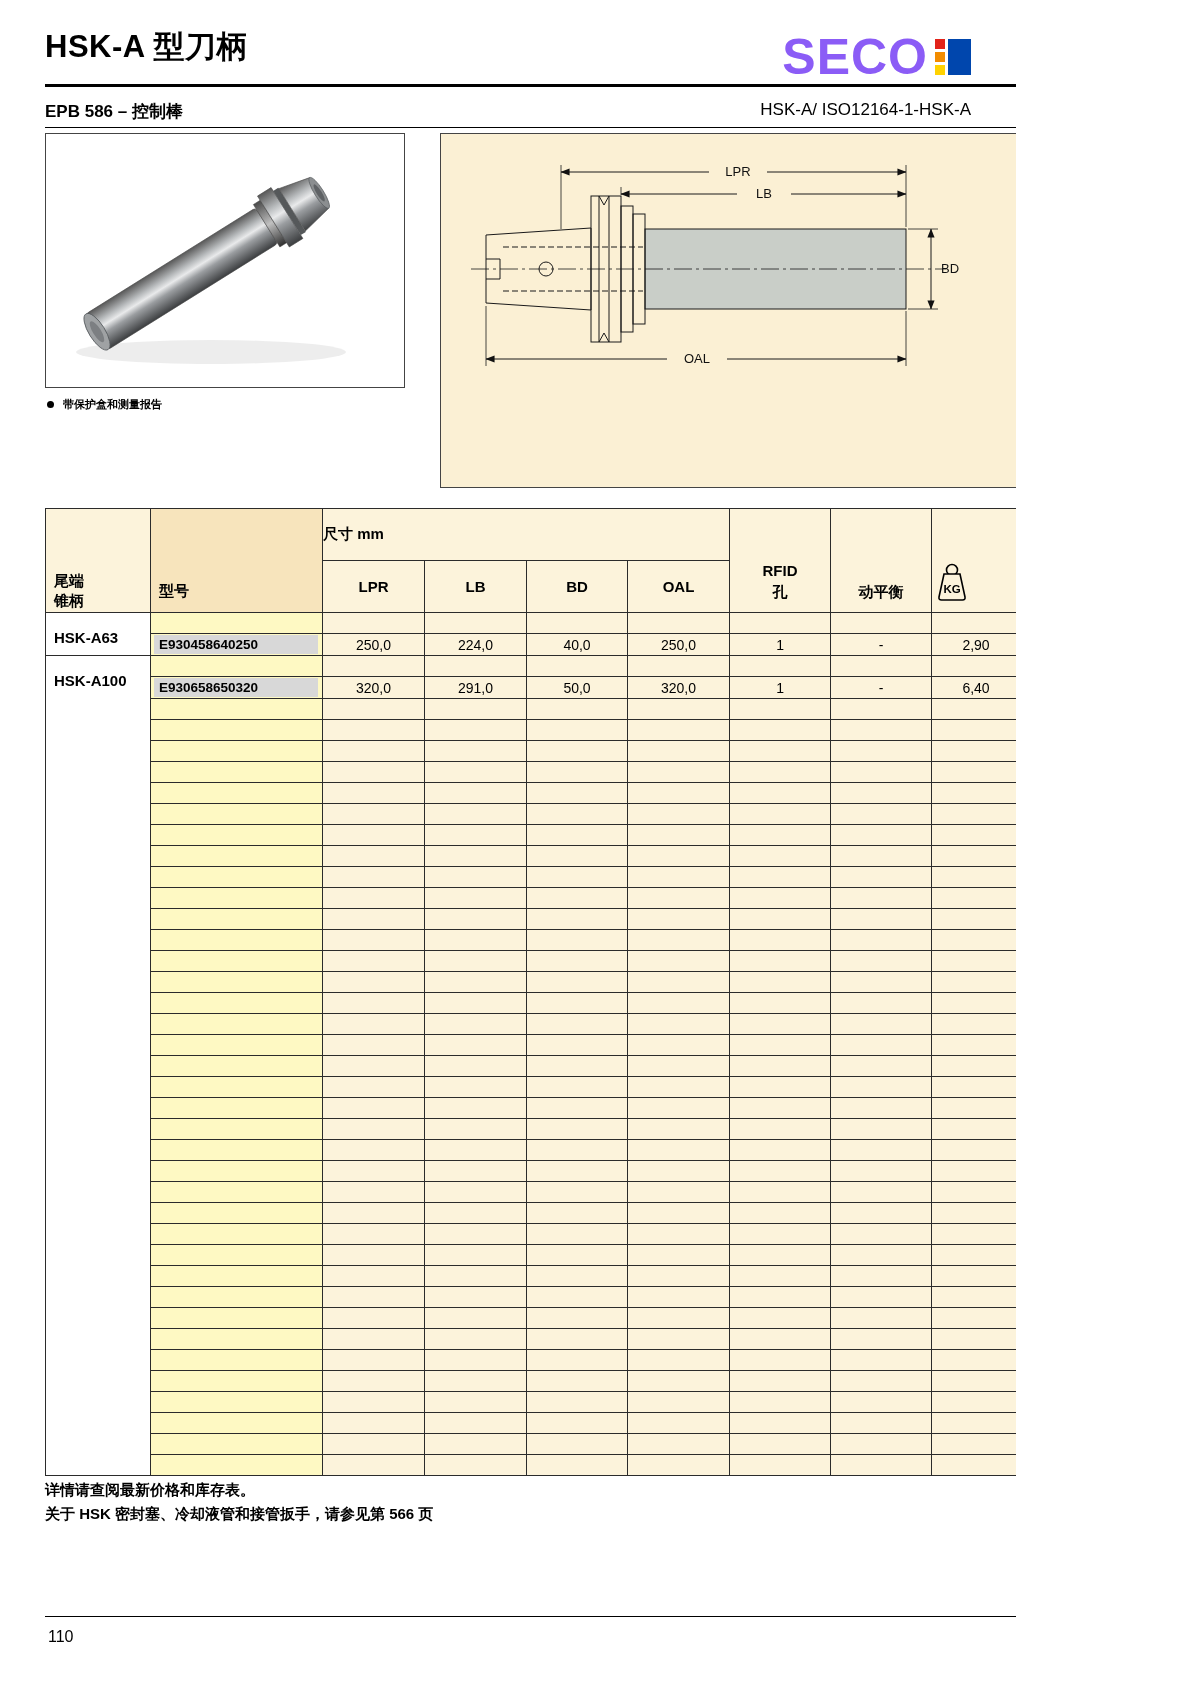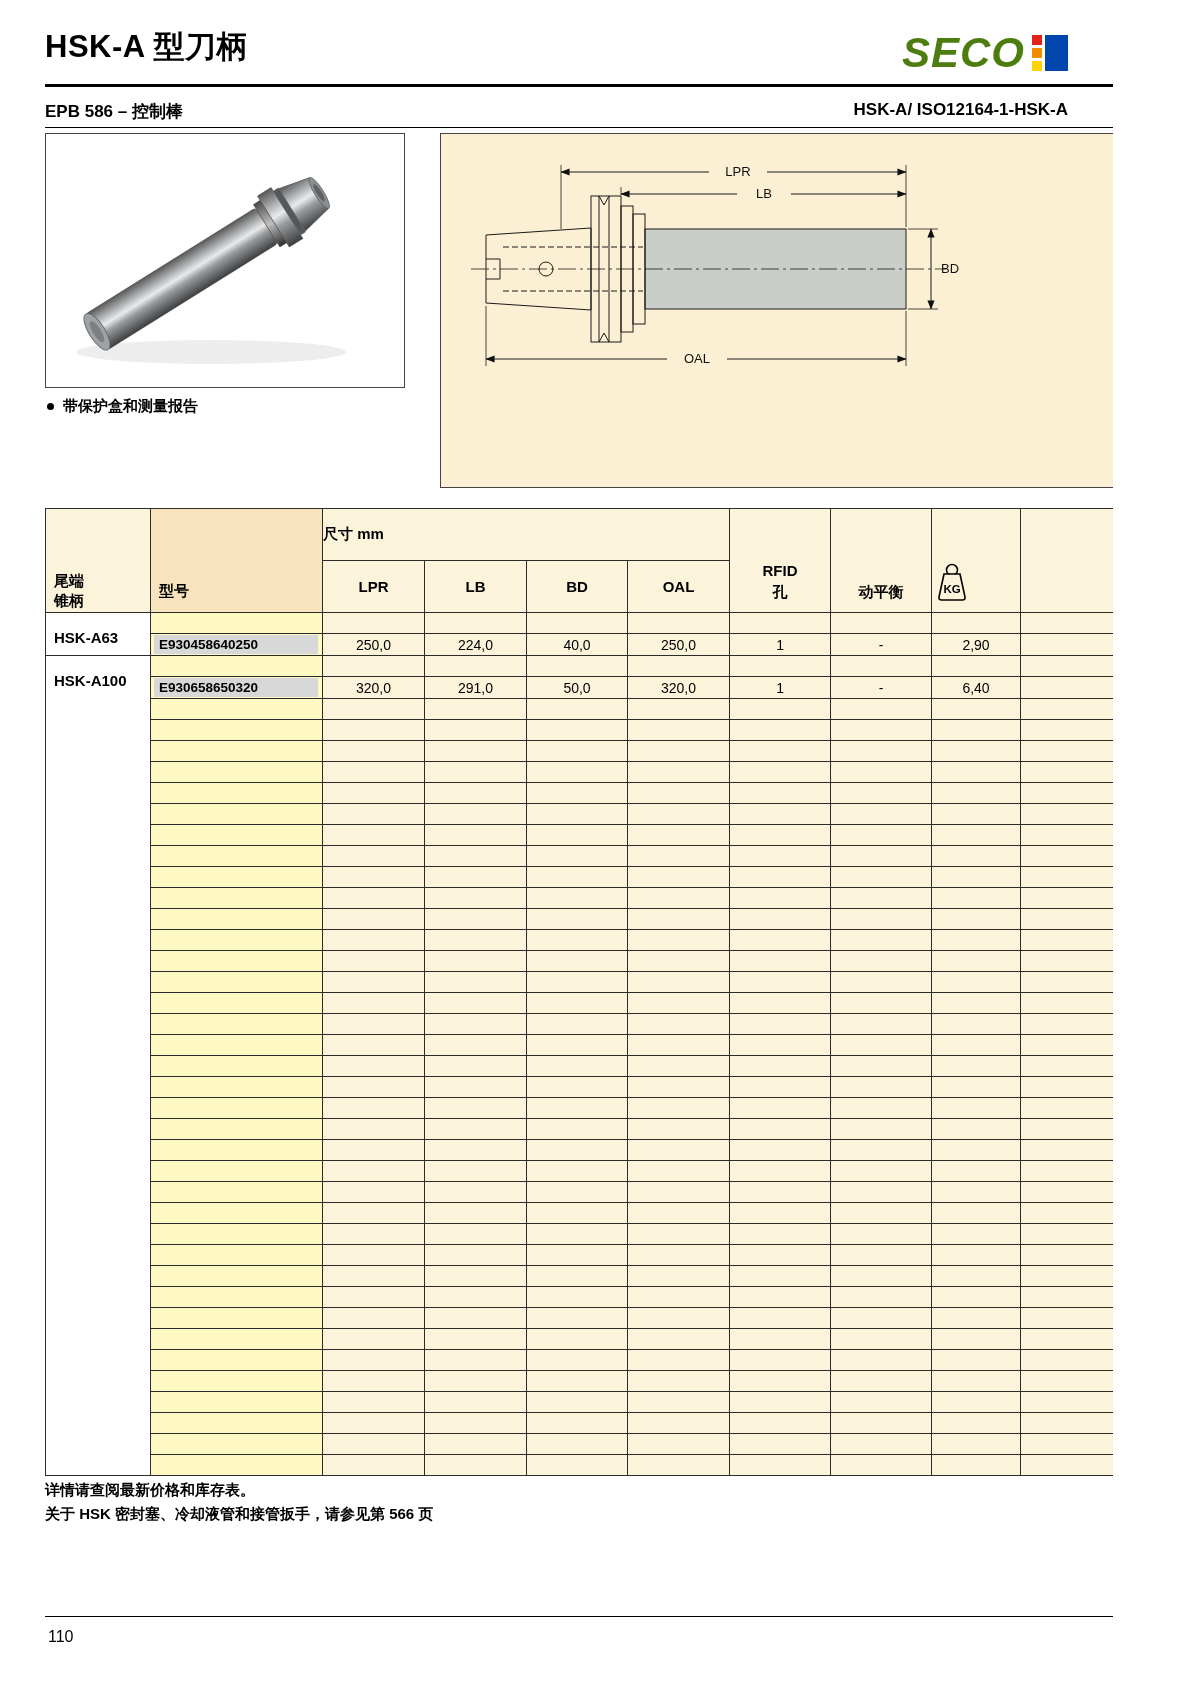--- a/index.html
+++ b/index.html
@@ -1,38 +1,38 @@
 <!DOCTYPE html>
 <html><head>
 <meta charset="utf-8">
 <style>
   * { margin:0; padding:0; box-sizing:border-box; }
   html,body { background:#ffffff; }
   body { font-family:"Liberation Sans","DejaVu Sans",sans-serif; color:#000; }
-  .page { position:relative; width:1113px; height:1697px; background:#fff; overflow:hidden; }
+  .page { position:relative; width:1016px; height:1697px; background:#fff; overflow:hidden; }
 
   
   .title { position:absolute; left:45px; top:26px; font-size:31px; font-weight:bold; letter-spacing:0.5px; }
   .logo { position:absolute; right:45px; top:32px; display:flex; align-items:center; gap:7px; }
-  .logo-text { color:#4d7c0f; font-size:42px; font-weight:bold; letter-spacing:1px; line-height:1;font-style:italic; }
+  .logo-text { color:#8b5cf6; font-size:50px; font-weight:bold; letter-spacing:1px; line-height:1; }
   .logo-mark { position:relative; width:36px; height:36px; }
   .logo-mark .sq { position:absolute; }
   .sq-red    { left:0;  top:0;  width:10px; height:10px; background:#E2231A; }
   .sq-orange { left:0;  top:13px; width:10px; height:10px; background:#F28C00; }
   .sq-yellow { left:0;  top:26px; width:10px; height:10px; background:#FFD200; }
   .sq-blue   { left:13px; top:0; width:23px; height:36px; background:#0046AD; }
 
   .rule-thick { position:absolute; left:45px; top:84px; width:1110px; height:3px; background:#000; }
   .sub-left  { position:absolute; left:45px;  top:100px; font-size:17px; font-weight:bold; }
-  .sub-right { position:absolute; right:45px; top:100px; font-size:17px; font-weight:bold; }
+  .sub-right { position:absolute; right:45px; top:100px; font-size:17px; font-weight:normal; }
   .rule-thin { position:absolute; left:45px; top:127px; width:1110px; height:1px; background:#000; }
 
   
   .photo-box { position:absolute; left:45px; top:133px; width:360px; height:255px; background:#fff; border:1px solid #444; }
-  .bullet { position:absolute; left:47px; top:397px; display:flex; align-items:center; gap:9px; font-size:15px; font-weight:bold; }
+  .bullet { position:absolute; left:47px; top:397px; display:flex; align-items:center; gap:9px; font-size:11px; font-weight:bold; }
   .bullet .dot { width:7px; height:7px; border-radius:50%; background:#000; flex:0 0 auto; }
 
   
   .panel { position:absolute; left:440px; top:133px; width:715px; height:355px; background:#FBF0D4; border:1px solid #444; }
   .panel svg { display:block; }
 
   
   .table-wrap { position:absolute; left:45px; top:508px; width:1110px; }
   table { border-collapse:collapse; table-layout:fixed; width:1110px; }
   td { border:1px solid #2b2b2b; padding:0; overflow:hidden; font-size:14px; }

